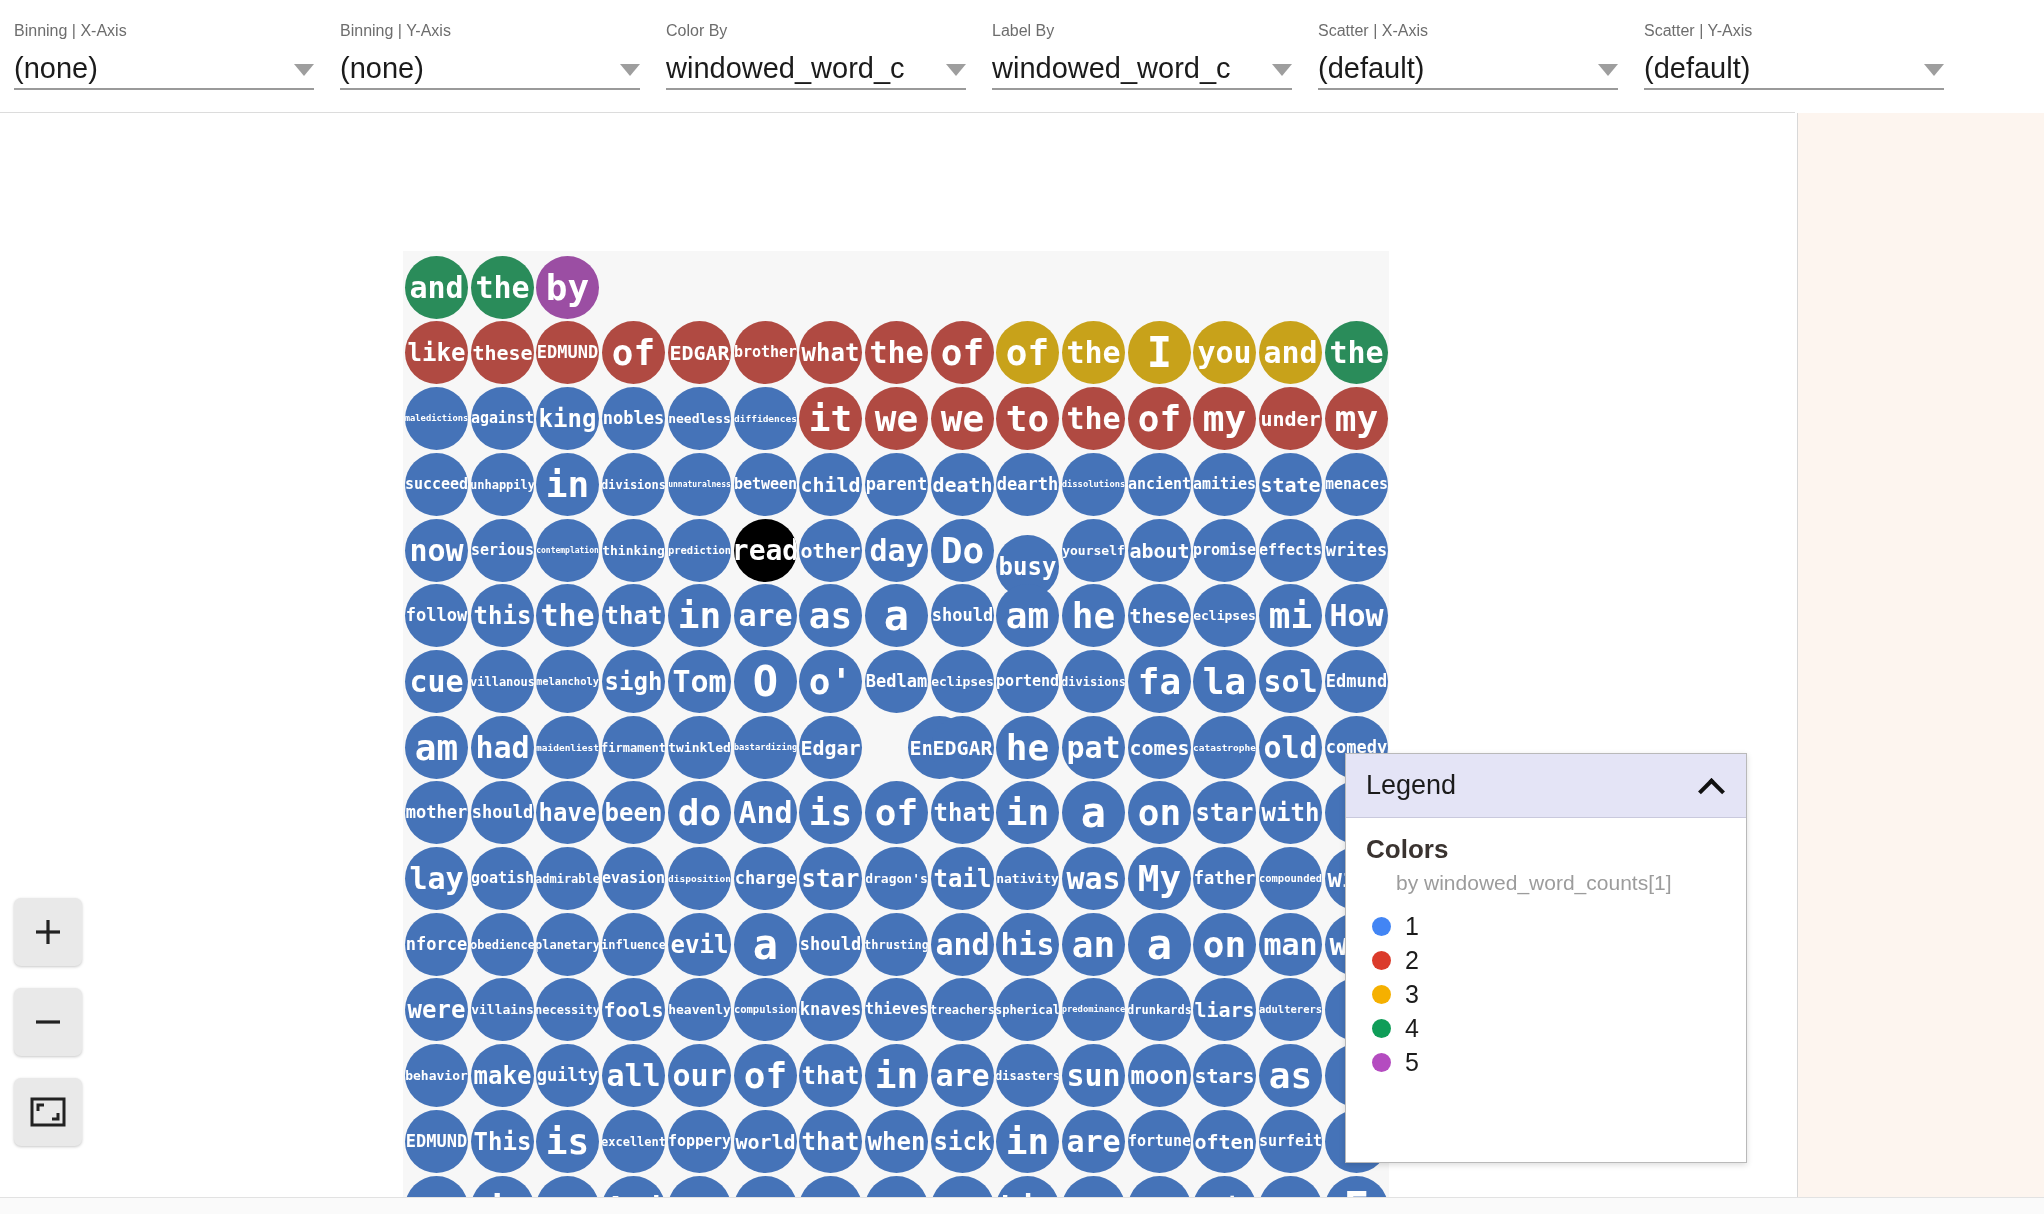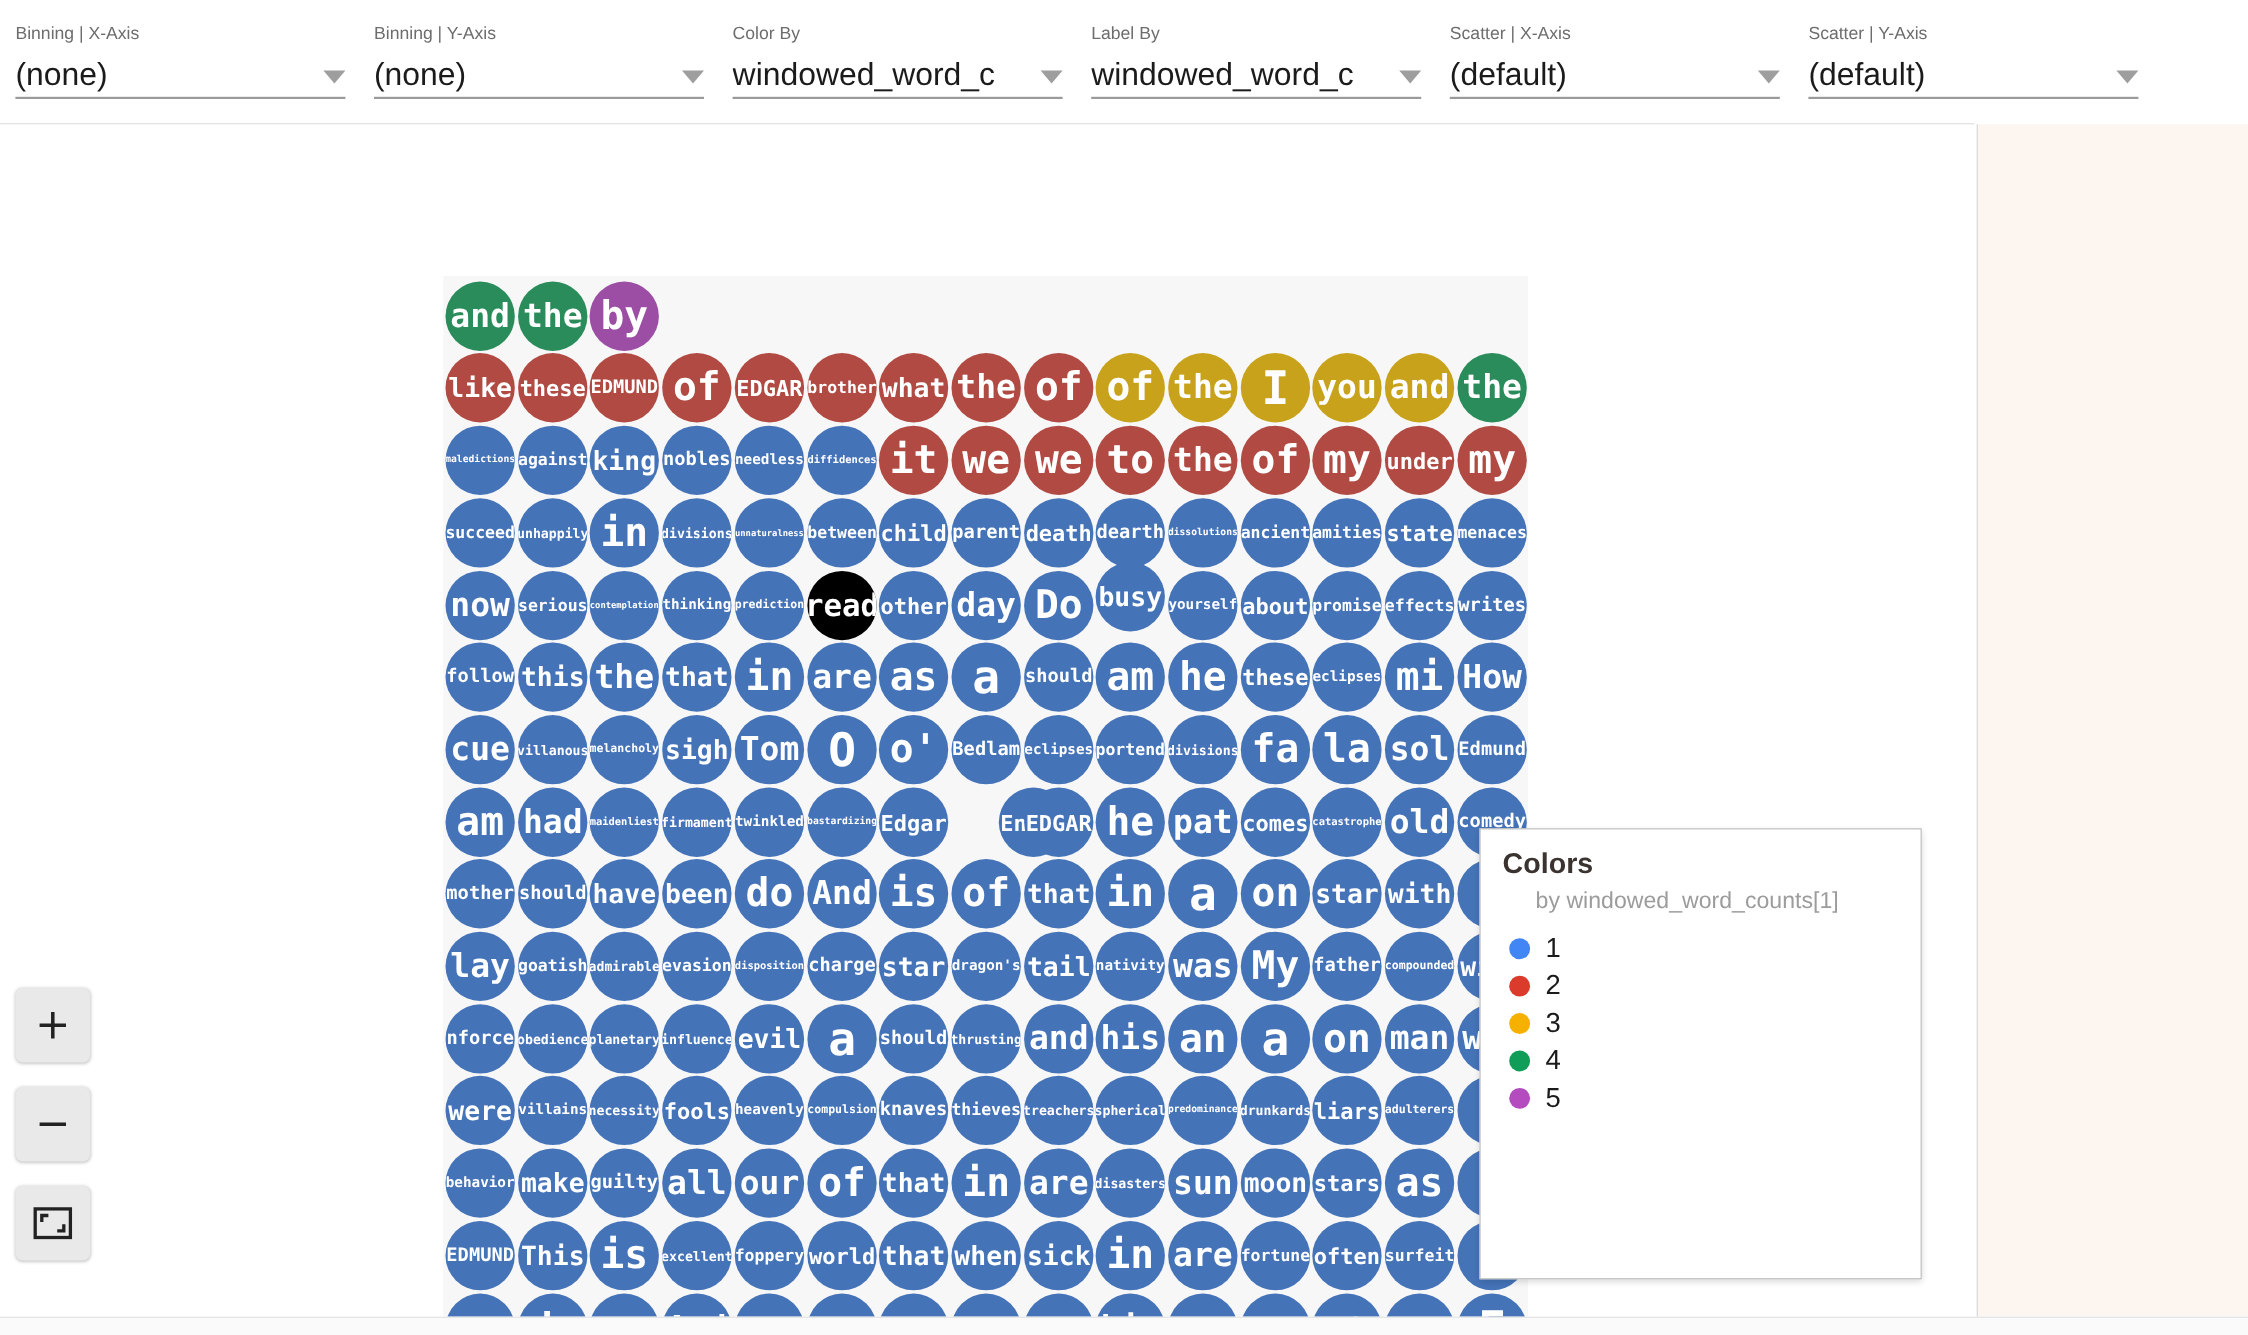--- a/index.html
+++ b/index.html
@@ -286,21 +286,21 @@
       <div class="bubble" style="left: 922px; top: 202px; background: rgb(69, 115, 184); font-size: 15px;">menaces</div>
       <div class="bubble" style="left: 2px; top: 268px; background: rgb(69, 115, 184); font-size: 30px;">now</div>
       <div class="bubble" style="left: 68px; top: 268px; background: rgb(69, 115, 184); font-size: 15px;">serious</div>
       <div class="bubble" style="left: 133px; top: 268px; background: rgb(69, 115, 184); font-size: 8px;">contemplation</div>
       <div class="bubble" style="left: 199px; top: 268px; background: rgb(69, 115, 184); font-size: 13px;">thinking</div>
       <div class="bubble" style="left: 265px; top: 268px; background: rgb(69, 115, 184); font-size: 10.5px;">prediction</div>
       <div class="bubble" style="left: 331px; top: 268px; background: #000000; font-size: 28px;">read</div>
       <div class="bubble" style="left: 396px; top: 268px; background: rgb(69, 115, 184); font-size: 20px;">other</div>
       <div class="bubble" style="left: 462px; top: 268px; background: rgb(69, 115, 184); font-size: 30px;">day</div>
       <div class="bubble" style="left: 528px; top: 268px; background: rgb(69, 115, 184); font-size: 36px;">Do</div>
-      <div class="bubble" style="left: 593px; top: 260px; background: rgb(69, 115, 184); font-size: 24px;">busy</div>
+      <div class="bubble" style="left: 593px; top: 284px; background: rgb(69, 115, 184); font-size: 24px;">busy</div>
       <div class="bubble" style="left: 659px; top: 268px; background: rgb(69, 115, 184); font-size: 13px;">yourself</div>
       <div class="bubble" style="left: 725px; top: 268px; background: rgb(69, 115, 184); font-size: 20px;">about</div>
       <div class="bubble" style="left: 790px; top: 268px; background: rgb(69, 115, 184); font-size: 15px;">promise</div>
       <div class="bubble" style="left: 856px; top: 268px; background: rgb(69, 115, 184); font-size: 15px;">effects</div>
       <div class="bubble" style="left: 922px; top: 268px; background: rgb(69, 115, 184); font-size: 17px;">writes</div>
       <div class="bubble" style="left: 2px; top: 333px; background: rgb(69, 115, 184); font-size: 17px;">follow</div>
       <div class="bubble" style="left: 68px; top: 333px; background: rgb(69, 115, 184); font-size: 24px;">this</div>
       <div class="bubble" style="left: 133px; top: 333px; background: rgb(69, 115, 184); font-size: 30px;">the</div>
       <div class="bubble" style="left: 199px; top: 333px; background: rgb(69, 115, 184); font-size: 24px;">that</div>
       <div class="bubble" style="left: 265px; top: 333px; background: rgb(69, 115, 184); font-size: 36px;">in</div>
@@ -470,20 +470,24 @@
   <div class="zoom-btn">
     <svg width="38" height="32" viewBox="0 0 38 32">
       <rect x="3" y="3" width="32" height="26" fill="none" stroke="#222" stroke-width="3"></rect>
       <path d="M9 15 L9 9 L15 9" fill="none" stroke="#222" stroke-width="3"></path>
       <path d="M29 17 L29 23 L23 23" fill="none" stroke="#222" stroke-width="3"></path>
     </svg>
   </div>
 </div>
 
 <div id="legend">
+  <div id="legend-header">
+    <span id="legend-title">Legend</span>
+    <span class="chevron-up"></span>
+  </div>
   <div id="legend-body">
     <div id="legend-section-title">Colors</div>
     <div id="legend-subtitle">by windowed_word_counts[1]</div>
     <div id="legend-entries">
         <div class="legend-row">
           <span class="legend-swatch" style="background: rgb(66, 133, 244);"></span>
           <span class="legend-label">1</span>
         </div>
         <div class="legend-row">
           <span class="legend-swatch" style="background: rgb(219, 59, 43);"></span>

